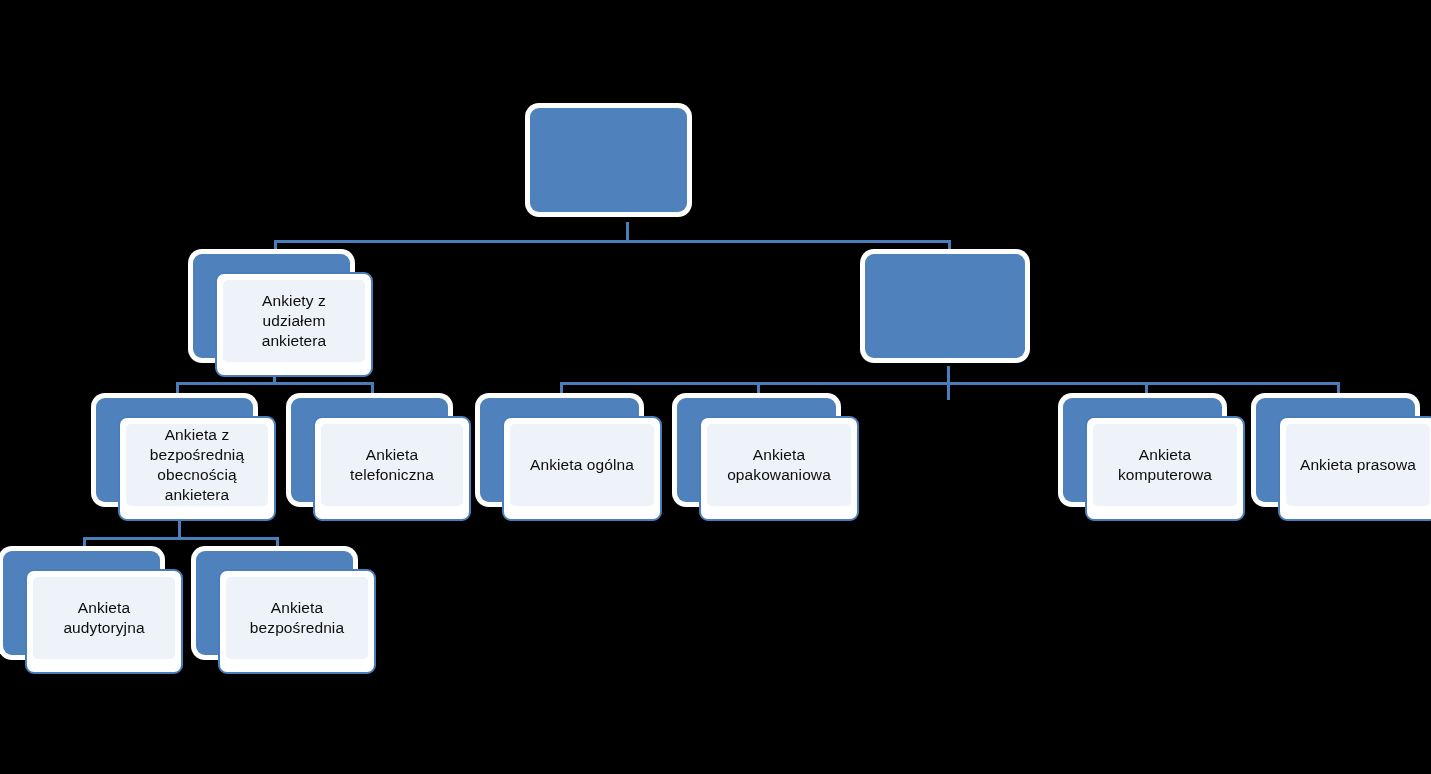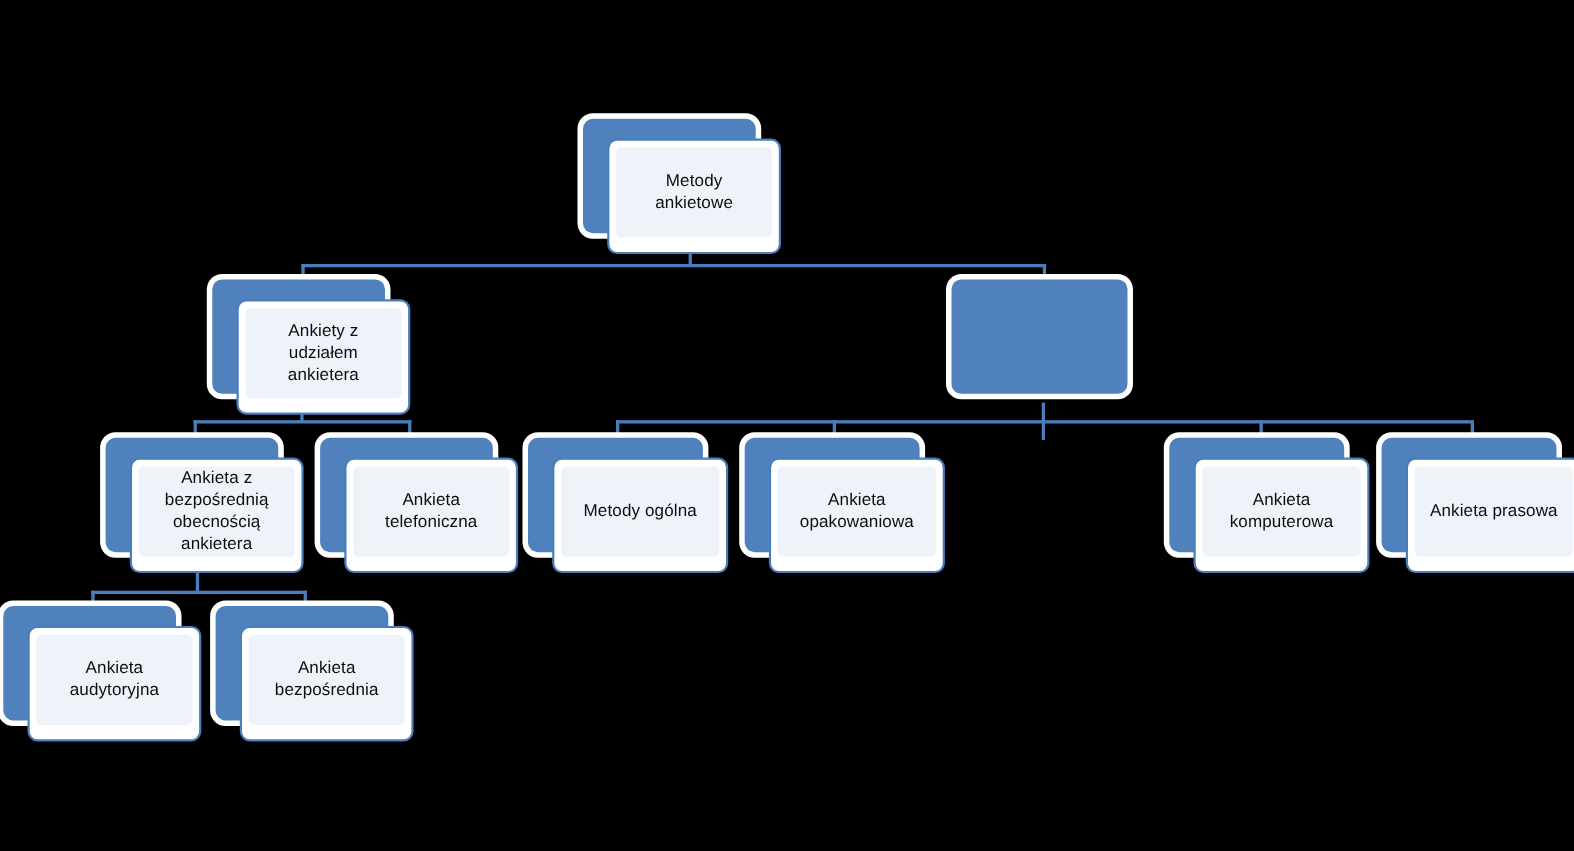--- a/index.html
+++ b/index.html
@@ -71,26 +71,20 @@
   <div class="conn v" style="left:1145px;top:382px;height:18px;"></div>
   <div class="conn v" style="left:1337px;top:382px;height:18px;"></div>
 
   <div class="conn v" style="left:178px;top:519px;height:19px;"></div>
   <div class="conn h" style="left:83px;top:537px;width:196px;"></div>
   <div class="conn v" style="left:83px;top:537px;height:16px;"></div>
   <div class="conn v" style="left:276px;top:537px;height:16px;"></div>
 
   <div class="node" style="left:530px;top:108px;width:180px;height:123px;">
     <div class="back" style="width:157px;height:104px;"></div>
-    <div class="front" style="left:22px;top:18px;width:158px;height:105px;">
-      <div class="inner">
-        <span class="label">Metody
-ankietowe</span>
-      </div>
-    </div>
   </div>
 
   <div class="node" style="left:193px;top:254px;width:189px;height:123px;">
     <div class="back" style="width:157px;height:104px;"></div>
     <div class="front" style="left:22px;top:18px;width:158px;height:105px;">
       <div class="inner">
         <span class="label">Ankiety z
 udziałem
 ankietera</span>
       </div>
@@ -120,21 +114,21 @@
         <span class="label">Ankieta
 telefoniczna</span>
       </div>
     </div>
   </div>
 
   <div class="node" style="left:480px;top:398px;width:182px;height:123px;">
     <div class="back" style="width:159px;height:104px;"></div>
     <div class="front" style="left:22px;top:18px;width:160px;height:105px;">
       <div class="inner">
-        <span class="label">Metody ogólna</span>
+        <span class="label">Ankieta ogólna</span>
       </div>
     </div>
   </div>
 
   <div class="node" style="left:677px;top:398px;width:182px;height:123px;">
     <div class="back" style="width:159px;height:104px;"></div>
     <div class="front" style="left:22px;top:18px;width:160px;height:105px;">
       <div class="inner">
         <span class="label">Ankieta
 opakowaniowa</span>

